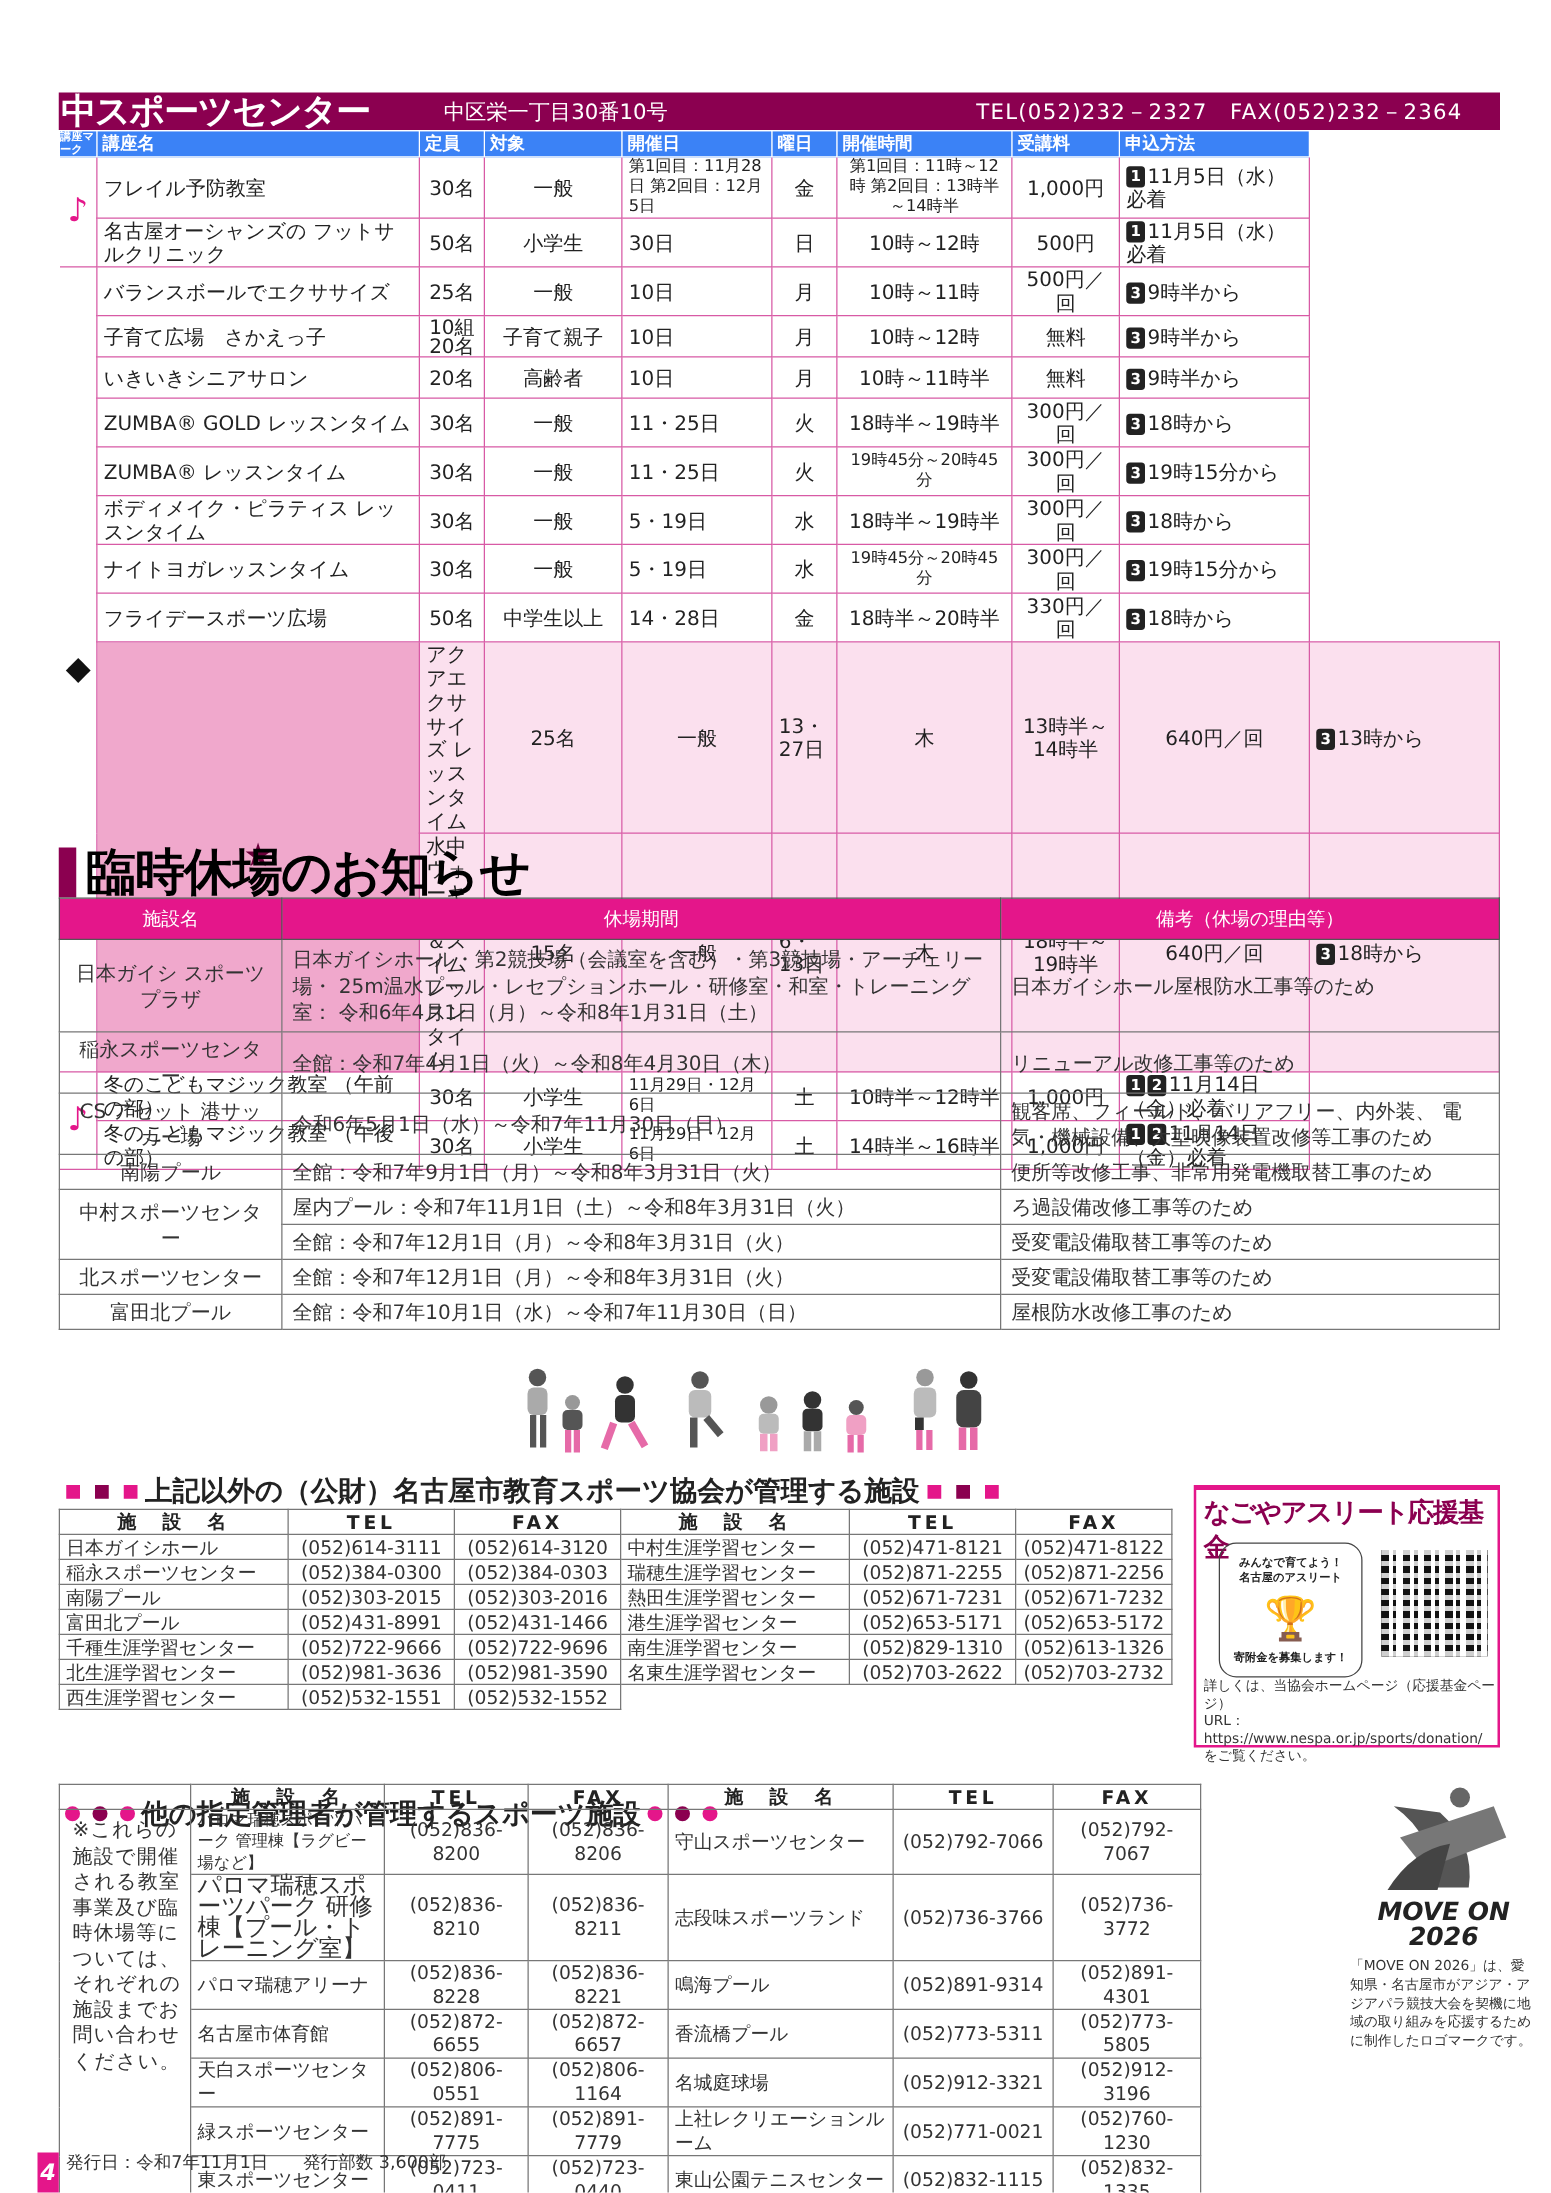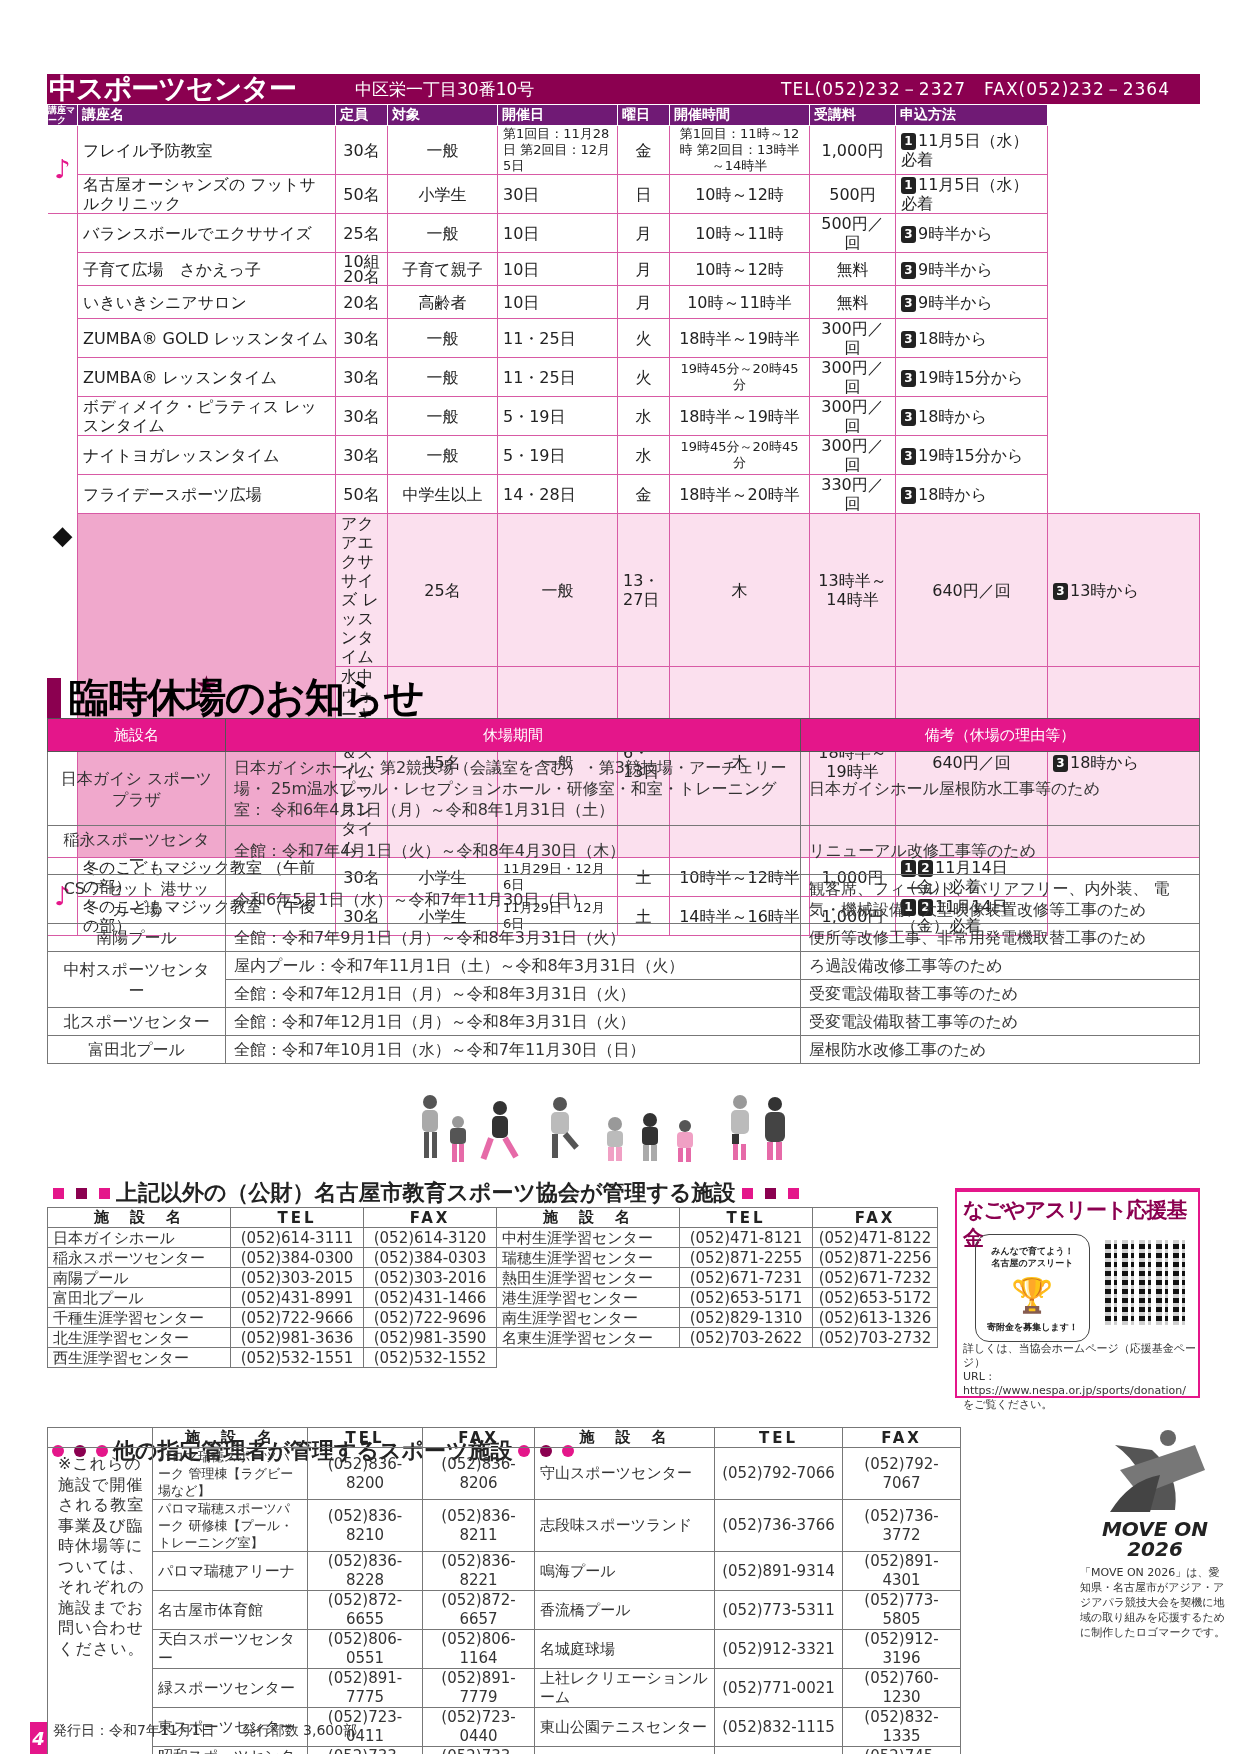--- a/index.html
+++ b/index.html
@@ -7,21 +7,21 @@
 body{font-family:"DejaVu Sans","Liberation Sans",sans-serif;color:#222;position:relative}
 .abs{position:absolute}
 
 #s1{left:47px;top:74px;width:1153px}
 .hdr{display:flex;background:#8b0050;color:#fff;height:30px;align-items:center}
 .hdr .nm{font-weight:bold;font-size:28px;width:300px;padding-left:2px;letter-spacing:-1px}
 .hdr .ad{font-size:17px;width:370px;padding-left:8px}
 .hdr .tl{font-size:17px;flex:1;text-align:right;padding-right:30px;letter-spacing:1px}
 table{border-collapse:collapse}
 table.t1{width:1153px;table-layout:fixed}
-table.t1 th{background:#701a75;color:#fff;font-size:14px;font-weight:bold;text-align:left;padding:1px 4px;height:18px;border:1px solid #fff}
+table.t1 th{background:#3b82f6;color:#fff;font-size:14px;font-weight:bold;text-align:left;padding:1px 4px;height:18px;border:1px solid #fff}
 table.t1 td{border:1.5px solid #d85aa5;font-size:16px;padding:0 5px;line-height:19px;height:33px}
 table.t1 td.mk{border-top:none;border-bottom:none;text-align:center;font-size:26px;color:#e4168a;border-left:none}
 table.t1 td.mk.b{border-bottom:1.5px solid #d85aa5}
 table.t1 td.c{text-align:center}
 table.t1 tr.pk td{background:#fbe0ee}
 table.t1 td.mk.pk{background:#f0a8cc;color:#6a003a}
 .sm{font-size:13px !important;line-height:16px !important}
 .badge{display:inline-block;background:#222;color:#fff;font-size:12px;font-weight:bold;width:15px;height:17px;line-height:17px;text-align:center;border-radius:3px;margin-right:2px;vertical-align:1px}
 
 #s2t{left:47px;top:670px;font-size:40px;font-weight:bold;color:#000000;display:flex;align-items:center;letter-spacing:-1px}
@@ -519,21 +519,21 @@
         <td class="note" rowspan="9">※これらの施設で開催される教室事業及び臨時休場等については、それぞれの施設までお問い合わせください。</td>
         <td style="font-size: 13px; line-height: 17px;">パロマ瑞穂スポーツパーク
 管理棟【ラグビー場など】</td>
         <td class="c">(052)836-8200</td>
         <td class="c">(052)836-8206</td>
         <td>守山スポーツセンター</td>
         <td class="c">(052)792-7066</td>
         <td class="c">(052)792-7067</td>
       </tr>
       <tr style="height: 40px;">
-        <td style="font-size: 13px; line-height: 17px;">パロマ瑞穂スポーツパーク
+        <td style="font-size: 19px; line-height: 17px;">パロマ瑞穂スポーツパーク
 研修棟【プール・トレーニング室】</td>
         <td class="c">(052)836-8210</td>
         <td class="c">(052)836-8211</td>
         <td>志段味スポーツランド</td>
         <td class="c">(052)736-3766</td>
         <td class="c">(052)736-3772</td>
       </tr>
       <tr>
         <td>パロマ瑞穂アリーナ</td>
         <td class="c">(052)836-8228</td>

